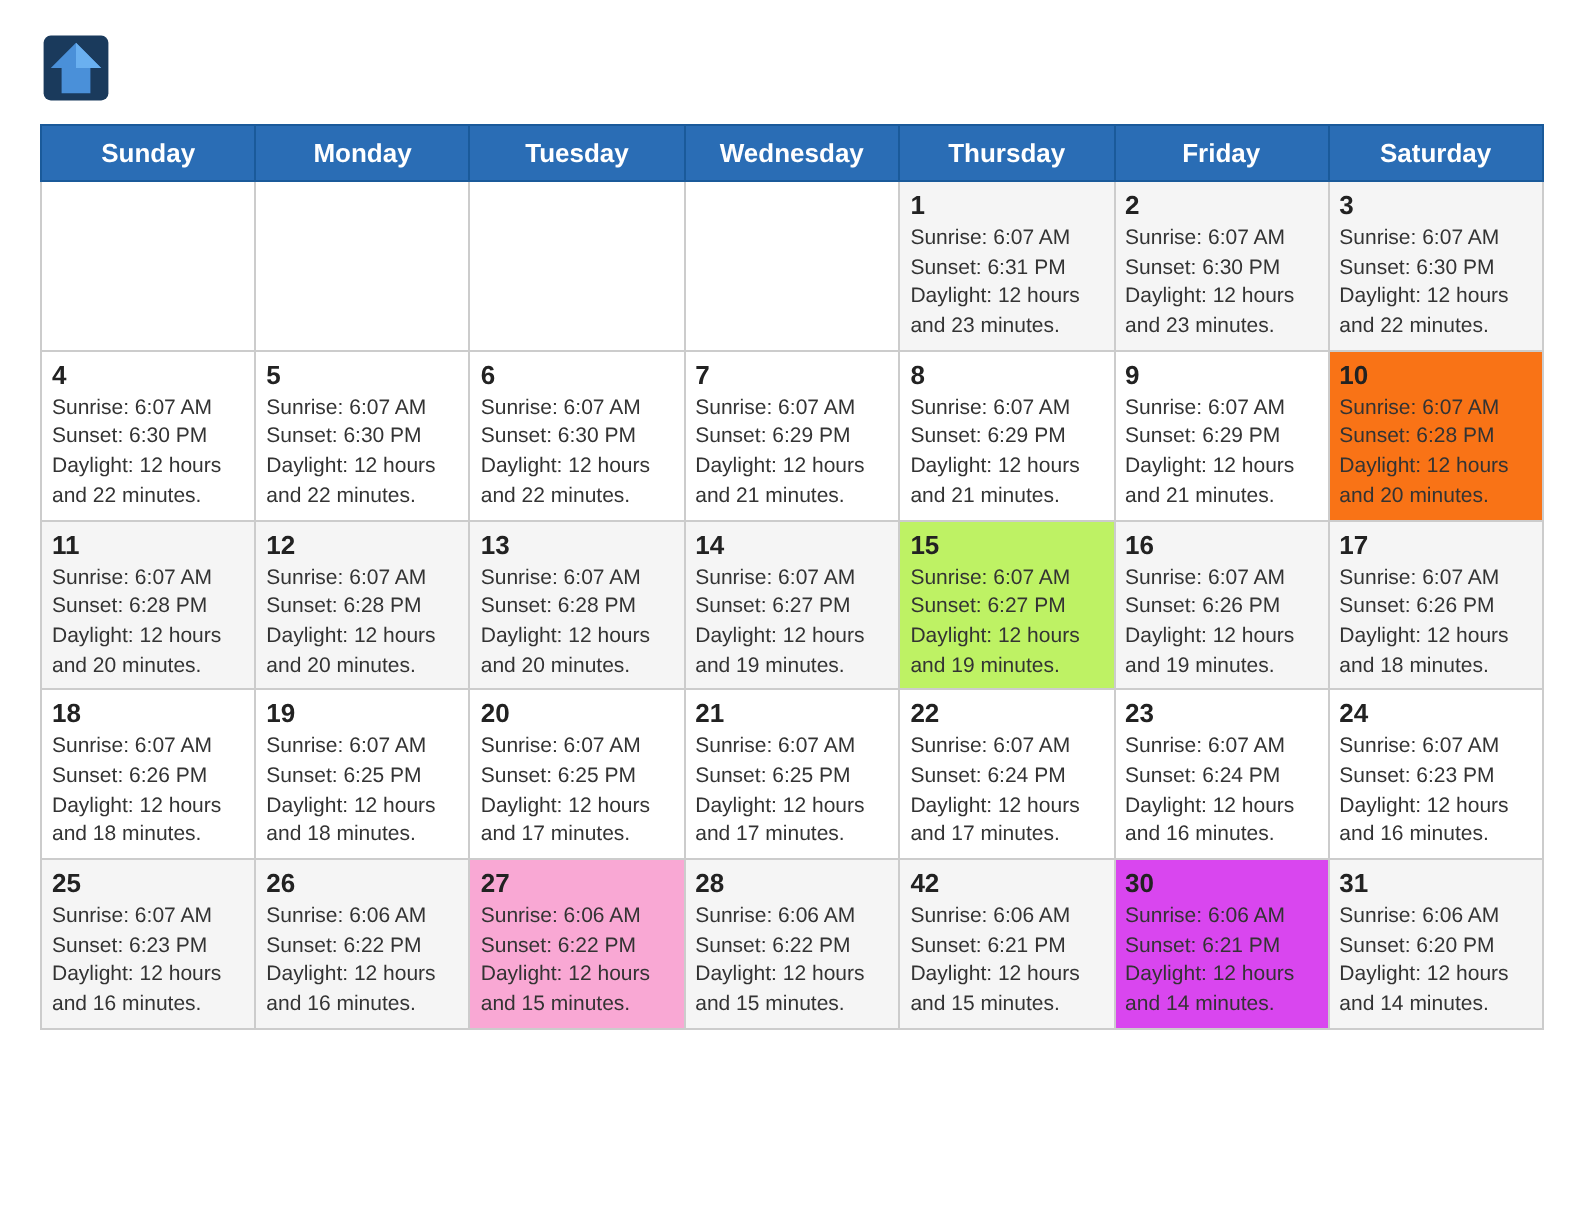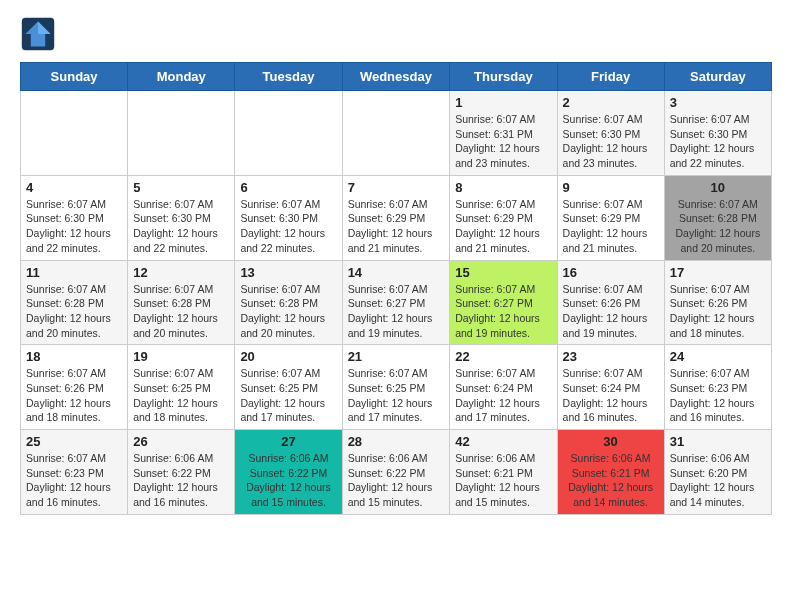--- a/index.html
+++ b/index.html
@@ -184,21 +184,21 @@
 Daylight: 12 hours
 and 21 minutes.</div>
         </td>
         <td style="background: rgb(255, 255, 255);">
           <span class="day-num">9</span>
           <div class="day-info" style="white-space: pre-line;">Sunrise: 6:07 AM
 Sunset: 6:29 PM
 Daylight: 12 hours
 and 21 minutes.</div>
         </td>
-        <td style="background: #a3a3a3; text-align: center;">
+        <td style="background: #f97316;">
           <span class="day-num">10</span>
           <div class="day-info" style="white-space: pre-line;">Sunrise: 6:07 AM
 Sunset: 6:28 PM
 Daylight: 12 hours
 and 20 minutes.</div>
         </td>
       </tr>
       <tr>
         <td style="background: rgb(245, 245, 245); margin-top: 12px;">
           <span class="day-num">11</span>
@@ -309,42 +309,42 @@
 Daylight: 12 hours
 and 16 minutes.</div>
         </td>
         <td style="background: rgb(245, 245, 245);">
           <span class="day-num">26</span>
           <div class="day-info" style="white-space: pre-line;">Sunrise: 6:06 AM
 Sunset: 6:22 PM
 Daylight: 12 hours
 and 16 minutes.</div>
         </td>
-        <td style="background: #14b8a6; text-align: center;">
+        <td style="background: #f9a8d4;">
           <span class="day-num">27</span>
           <div class="day-info" style="white-space: pre-line;">Sunrise: 6:06 AM
 Sunset: 6:22 PM
 Daylight: 12 hours
 and 15 minutes.</div>
         </td>
         <td style="background: rgb(245, 245, 245);">
           <span class="day-num">28</span>
           <div class="day-info" style="white-space: pre-line;">Sunrise: 6:06 AM
 Sunset: 6:22 PM
 Daylight: 12 hours
 and 15 minutes.</div>
         </td>
         <td style="background: rgb(245, 245, 245);">
           <span class="day-num">42</span>
           <div class="day-info" style="white-space: pre-line;">Sunrise: 6:06 AM
 Sunset: 6:21 PM
 Daylight: 12 hours
 and 15 minutes.</div>
         </td>
-        <td style="background: #ef4444; text-align: center;">
+        <td style="background: #d946ef;">
           <span class="day-num">30</span>
           <div class="day-info" style="white-space: pre-line;">Sunrise: 6:06 AM
 Sunset: 6:21 PM
 Daylight: 12 hours
 and 14 minutes.</div>
         </td>
         <td style="background: rgb(245, 245, 245);">
           <span class="day-num">31</span>
           <div class="day-info" style="white-space: pre-line;">Sunrise: 6:06 AM
 Sunset: 6:20 PM

